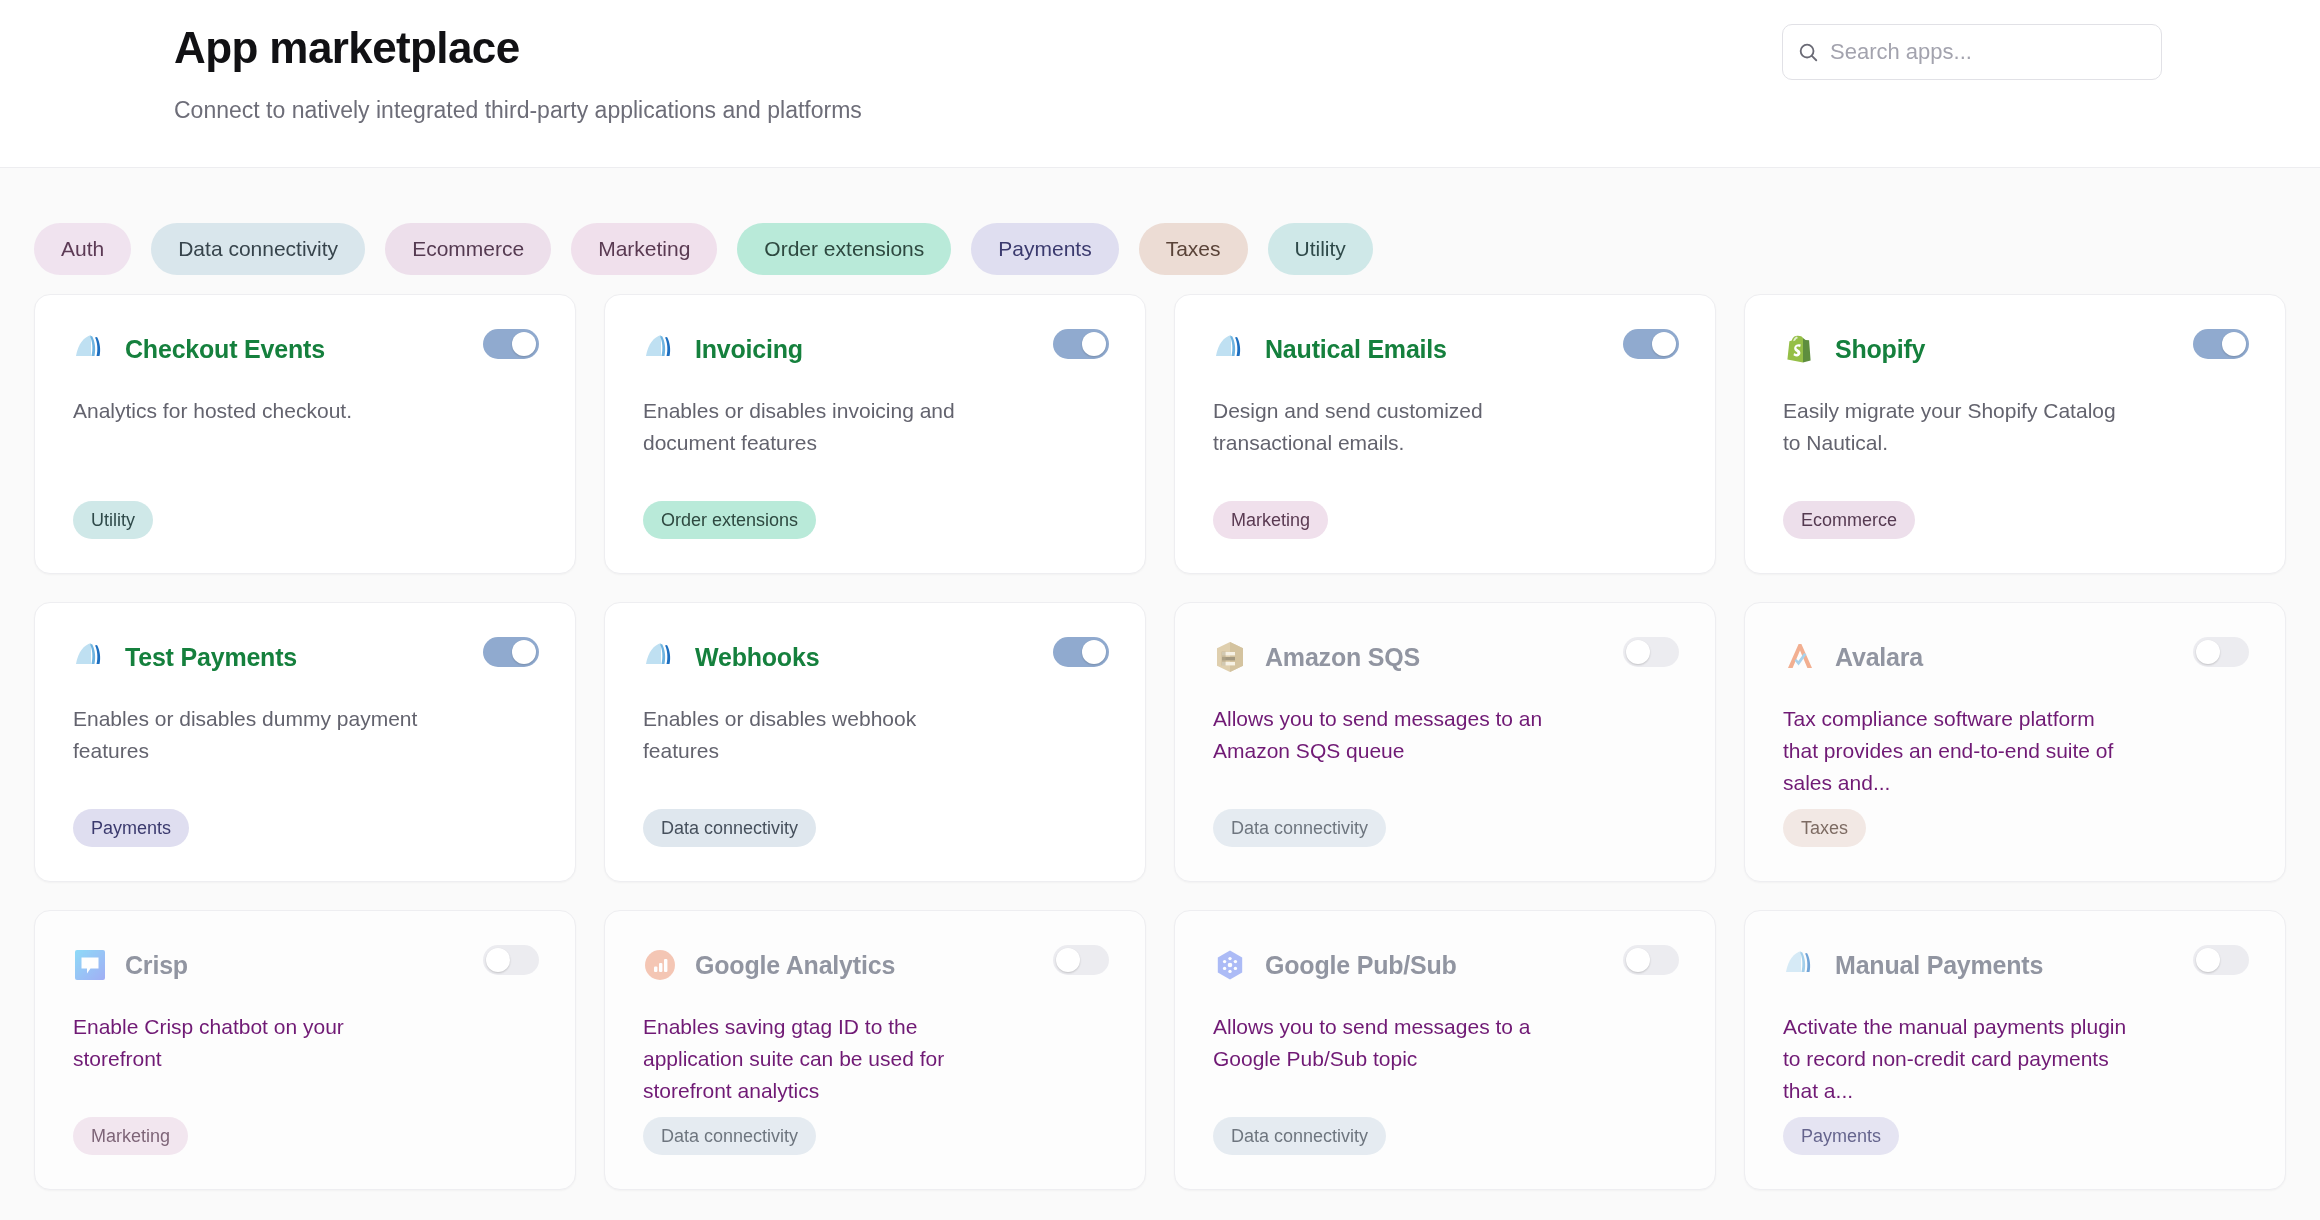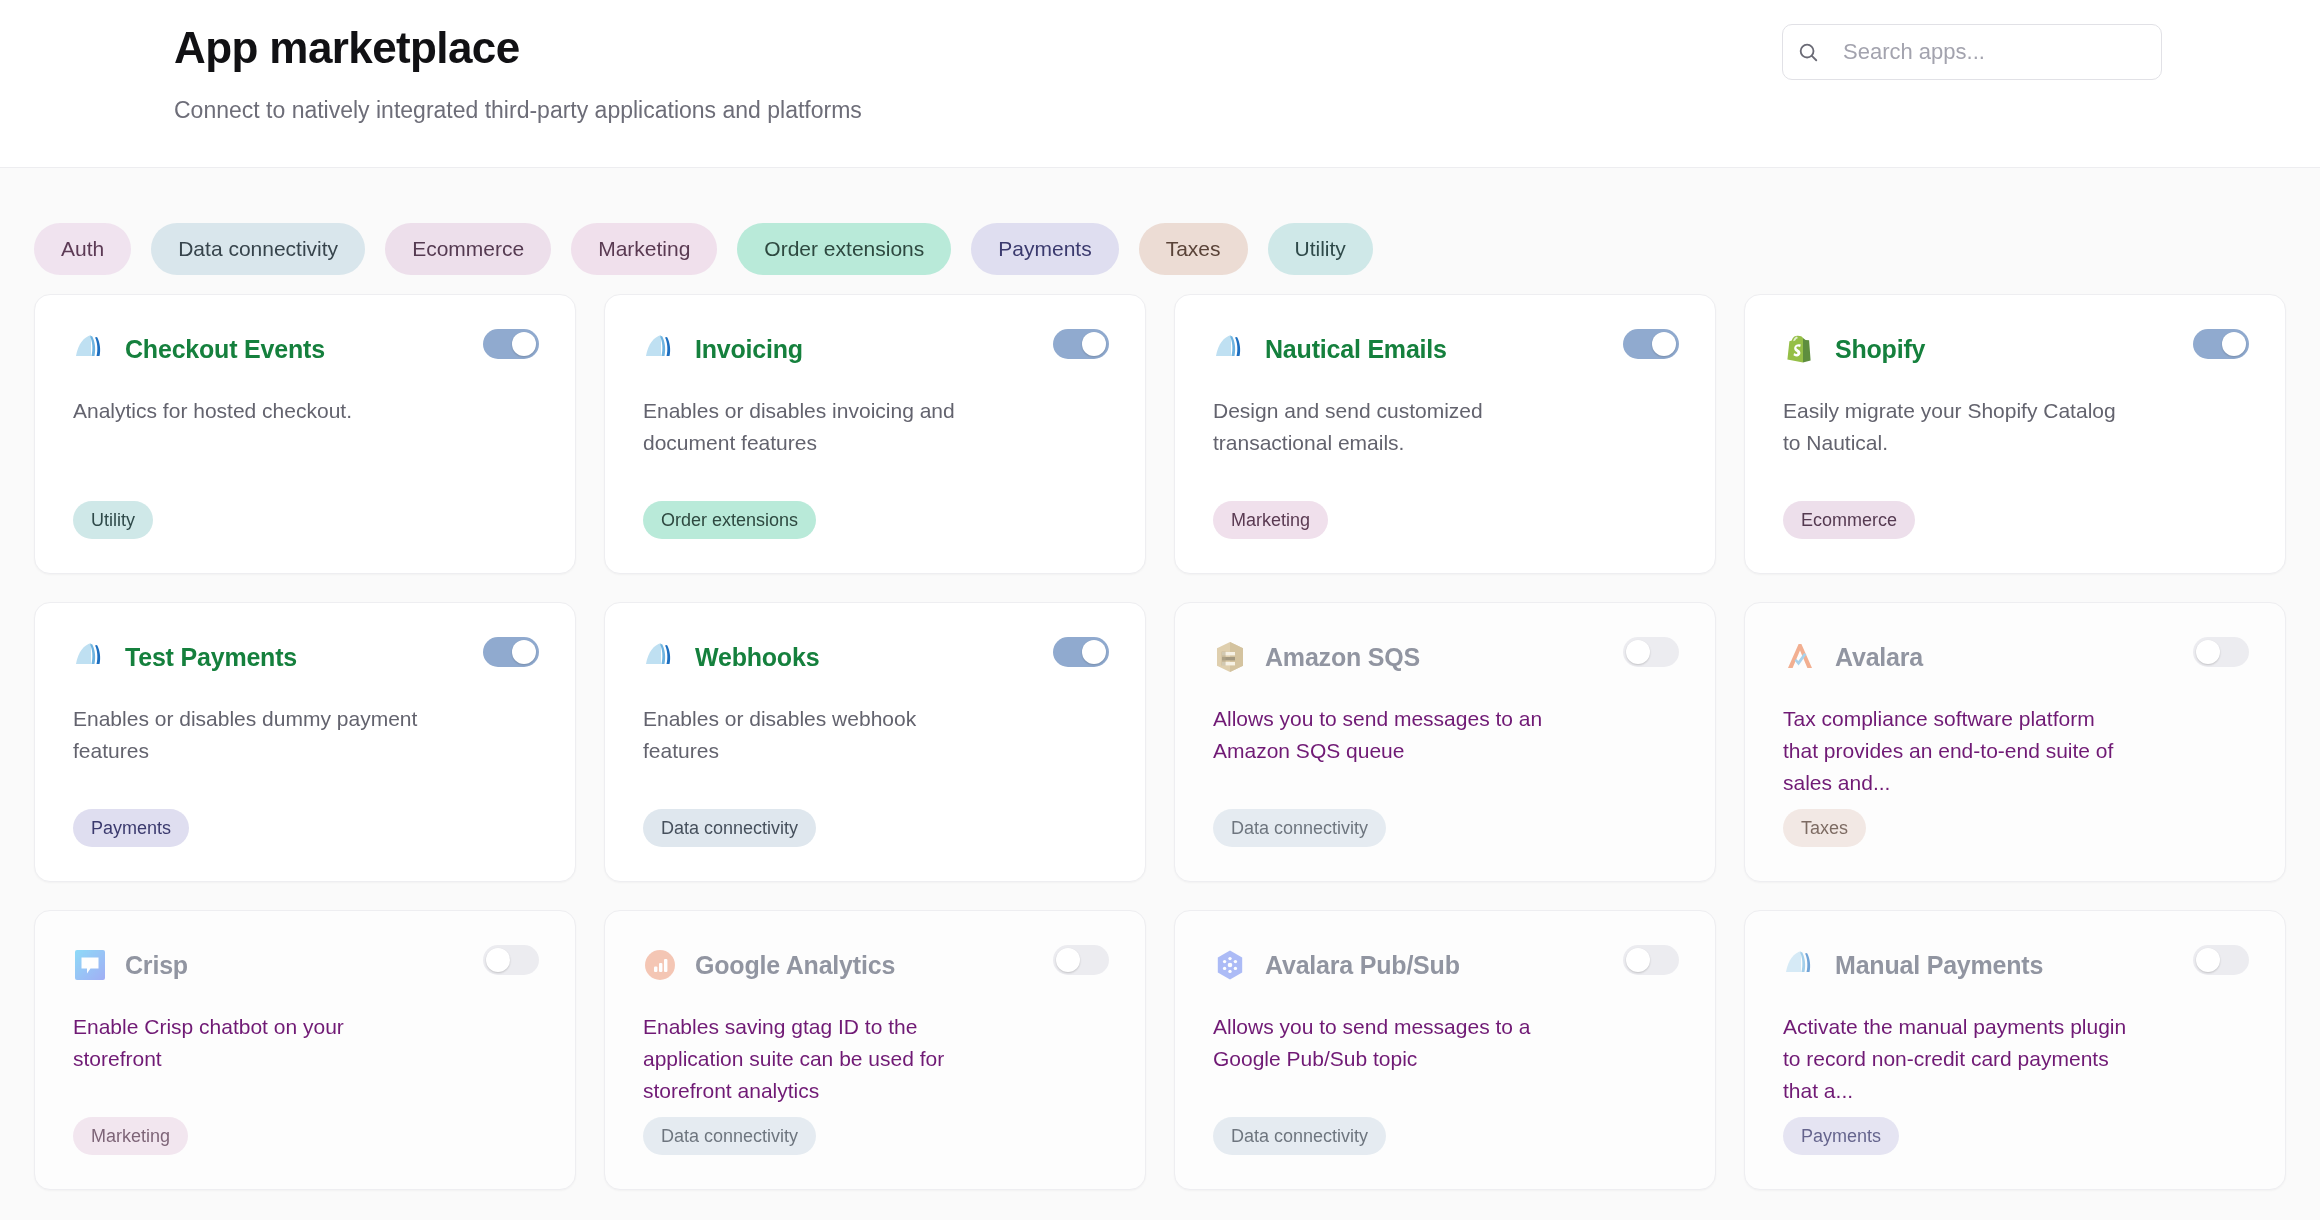--- a/index.html
+++ b/index.html
@@ -33,21 +33,21 @@
   }
   .search-box {
     position: absolute;
     right: 158px; top: 24px;
     width: 380px; height: 56px;
     border: 1.5px solid #e1e1e6;
     border-radius: 10px;
     background: #fff;
     display: flex; align-items: center;
     padding: 0 14px;
-    gap: 24px;
+    gap: 11px;
   }
   .search-icon { width: 22px; height: 22px; flex: 0 0 auto; color: #6a6a75; }
   .search-input {
     border: 0; outline: 0; background: transparent;
     font-family: "Liberation Sans", sans-serif;
     font-size: 22px; color: #3a3a44; width: 100%;
   }
   .search-input::placeholder { color: #a3a3ae; }
 
   
@@ -373,21 +373,21 @@
           <span class="app-logo"><svg viewBox="0 0 34 34" width="34" height="34">
              <path d="M17 2.5 L29.2 9.5 L29.2 24.5 L17 31.5 L4.8 24.5 L4.8 9.5 Z" fill="#7b93f2"></path>
              <circle cx="17" cy="17" r="2.3" fill="#ffffff"></circle>
              <circle cx="17" cy="10.6" r="1.7" fill="#ffffff"></circle>
              <circle cx="17" cy="23.4" r="1.7" fill="#ffffff"></circle>
              <circle cx="11.6" cy="13.6" r="1.7" fill="#ffffff"></circle>
              <circle cx="22.4" cy="13.6" r="1.7" fill="#ffffff"></circle>
              <circle cx="11.6" cy="20.4" r="1.7" fill="#ffffff"></circle>
              <circle cx="22.4" cy="20.4" r="1.7" fill="#ffffff"></circle>
            </svg></span>
-          <div class="card-title">Avalara Pub/Sub</div>
+          <div class="card-title">Google Pub/Sub</div>
         </div>
         <div class="toggle">
           <div class="knob"></div>
         </div>
         <div class="card-desc">Allows you to send messages to a Google Pub/Sub topic</div>
         <div class="card-tag-wrap"><span class="tag" style="background: rgb(223, 231, 238); color: rgb(70, 80, 92);">Data connectivity</span></div>
       </div>
       <div class="card inactive">
         <div class="card-head">
           <span class="app-logo"><svg viewBox="0 0 34 34" width="34" height="34">

